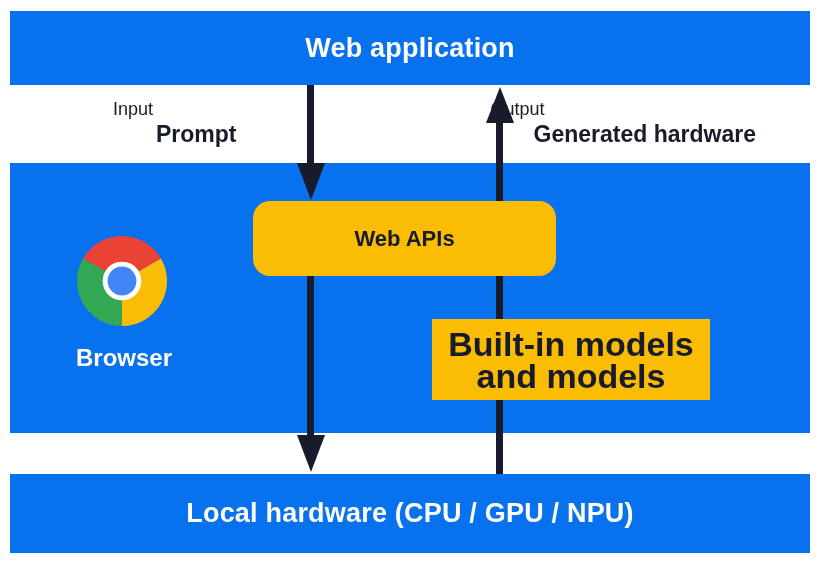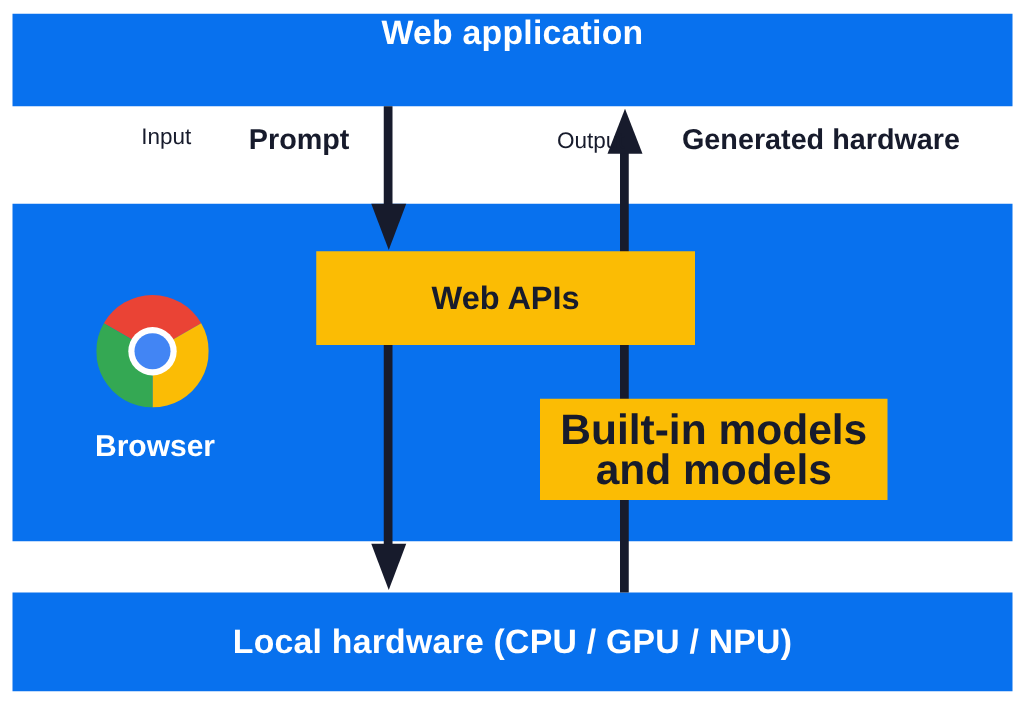--- a/index.html
+++ b/index.html
@@ -14,36 +14,36 @@
     width:820px;height:566px;
     background:#ffffff;
     overflow:hidden;
     font-family:"Liberation Sans", sans-serif;
   }
   .band{
     position:absolute;left:10px;width:800px;
     background:var(--blue);
     z-index:0;
   }
-  .band.top{top:11px;height:74px;display:flex;align-items:flex-start;justify-content:center;}
+  .band.top{top:11px;height:74px;display:flex;align-items:center;justify-content:center;}
   .band.middle{top:163px;height:270px;}
   .band.bottom{top:474px;height:79px;display:flex;align-items:center;justify-content:center;}
   .band-title{
     color:var(--white);
     font-weight:bold;
     font-size:27px;
     letter-spacing:0.2px;
   }
   .io-label{
     position:absolute;top:99px;z-index:4;
-    display:flex;gap:3px;
+    display:flex;flex-direction:column;gap:3px;
     color:var(--dark);
   }
   .io-label.left{left:113px;align-items:flex-start;text-align:left;}
-  .io-label.right{right:52px;align-items:center;text-align:right;}
+  .io-label.right{right:64px;align-items:flex-start;text-align:right;}
   .io-small{font-size:18px;font-weight:400;line-height:20px;}
   .io-big{font-size:23px;font-weight:bold;line-height:25px;margin-left:43px;}
   .vline{
     position:absolute;width:7px;background:var(--dark);z-index:1;
   }
   .line-down-1{left:307px;top:85px;height:80px;}
   .line-down-2{left:307px;top:276px;height:161px;}
   .line-up{left:496px;top:120px;height:354px;}
   .arrowhead{
     position:absolute;width:0;height:0;z-index:3;
@@ -53,21 +53,21 @@
   .head-down{border-top:37px solid var(--dark);}
   .head-up{border-bottom:36px solid var(--dark);}
   .head-down-1{left:297px;top:163px;}
   .head-down-2{left:297px;top:435px;}
   .head-up-1{left:486px;top:87px;}
   .ybox{
     position:absolute;background:var(--yellow);z-index:2;
     display:flex;flex-direction:column;align-items:center;justify-content:center;
     color:var(--dark);font-weight:bold;text-align:center;
   }
-  .ybox.webapis{left:253px;top:201px;width:303px;height:75px;font-size:26px;}
+  .ybox.webapis{left:253px;top:201px;width:303px;height:75px;font-size:22px;border-radius:17px;}
   .ybox.builtin{left:432px;top:319px;width:278px;height:81px;font-size:34px;line-height:32px;}
   .chrome{
     position:absolute;left:77px;top:236px;width:90px;height:90px;z-index:2;
   }
   .browser-label{
     position:absolute;left:44px;top:344px;width:160px;z-index:2;
     text-align:center;color:var(--white);
     font-size:24px;font-weight:bold;
   }
 </style>

